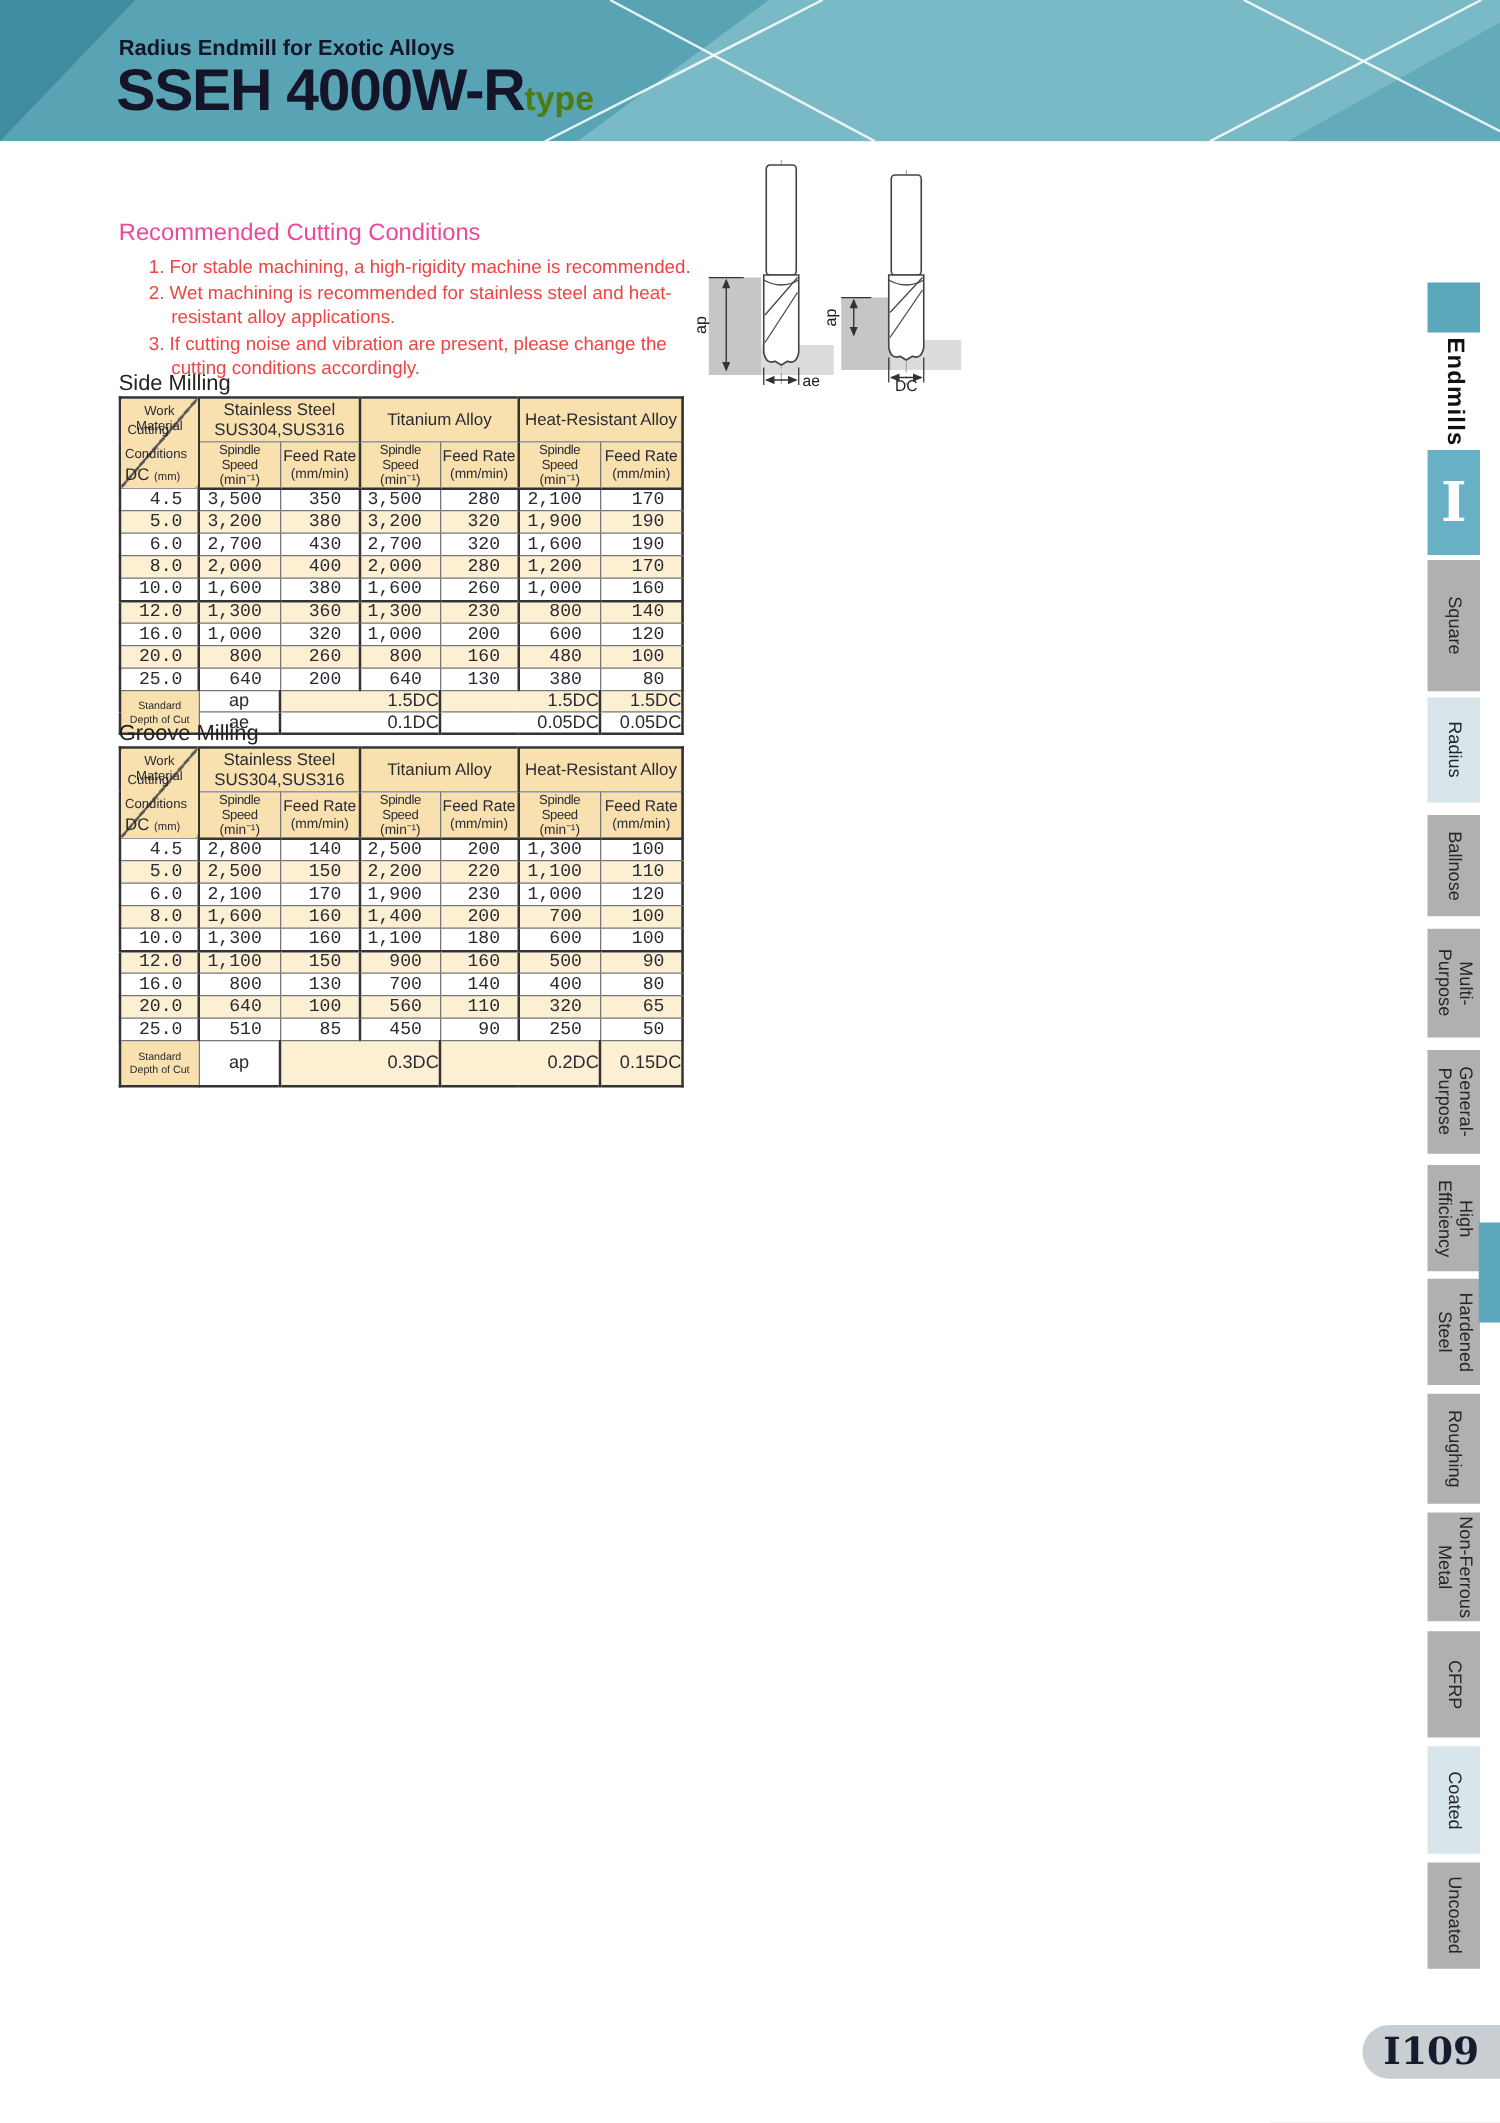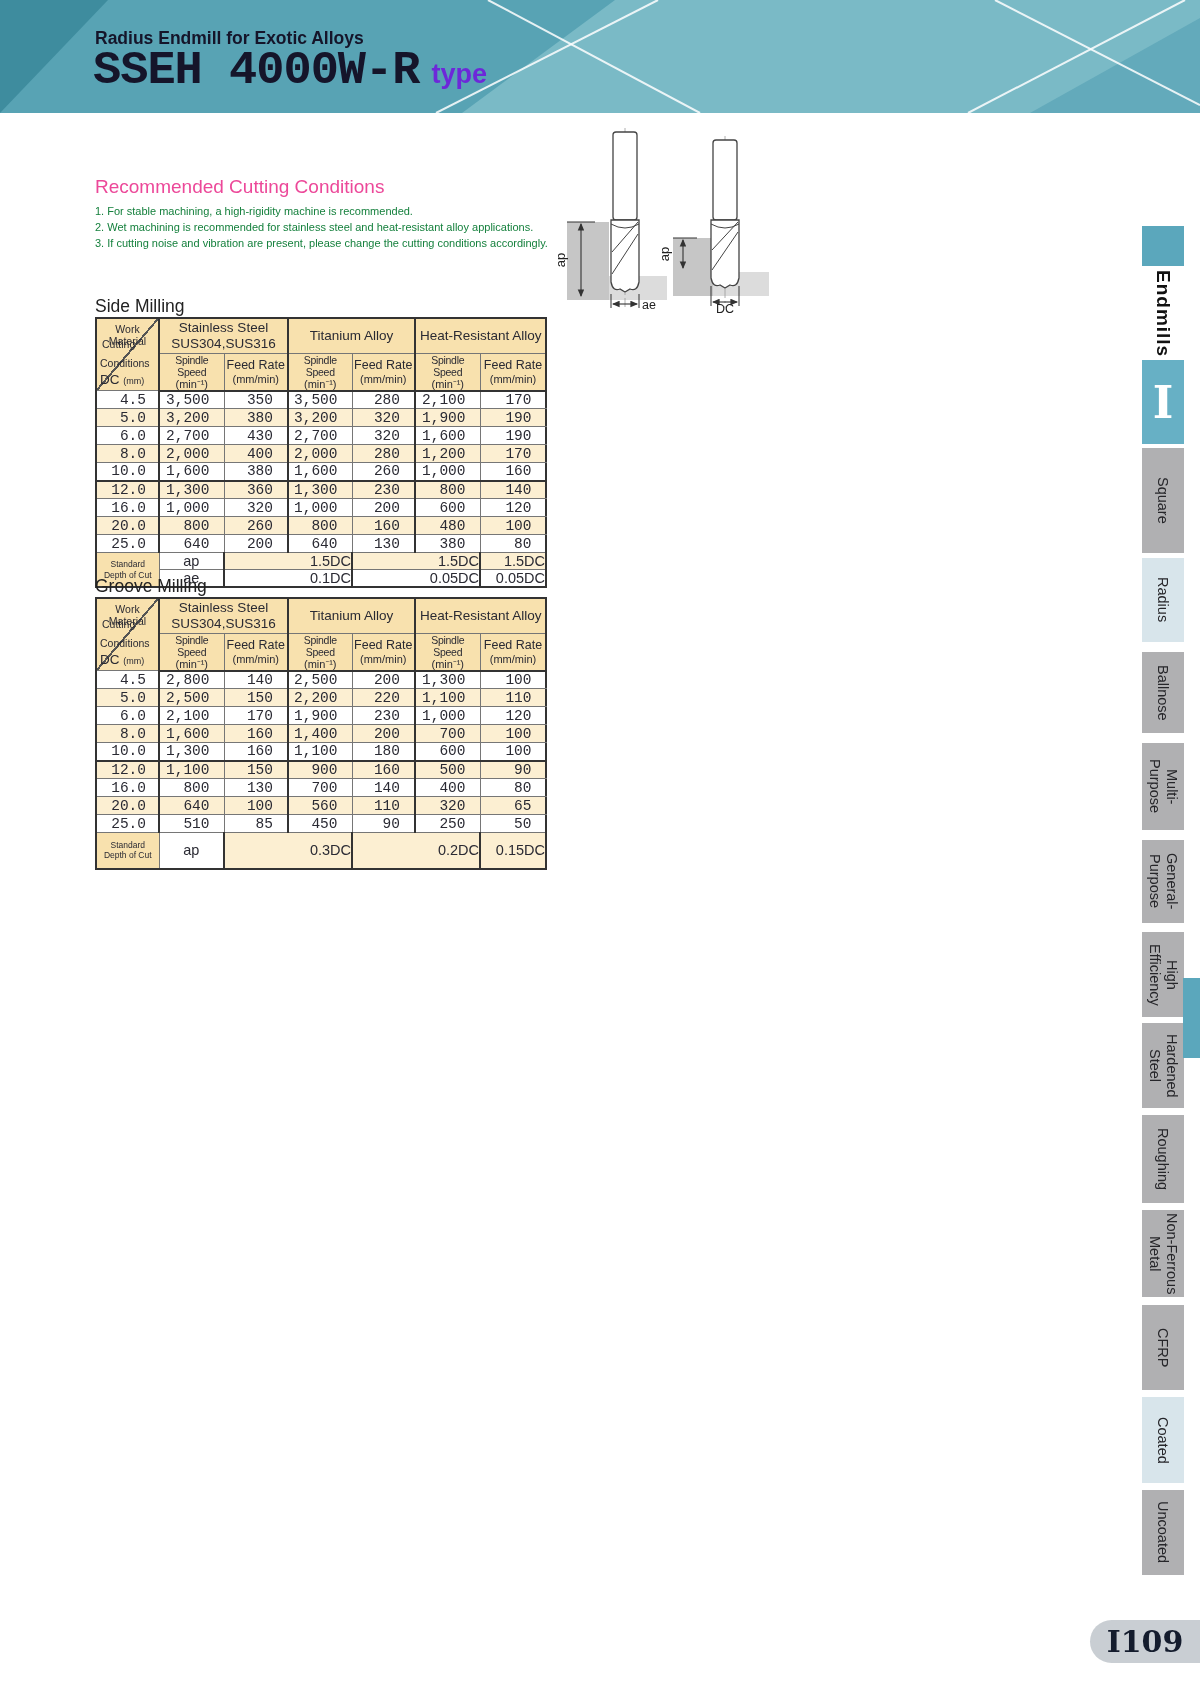--- a/index.html
+++ b/index.html
@@ -4,27 +4,27 @@
 <style>
   html,body{margin:0;padding:0;background:#e8e8e8;}
   .page{position:relative;width:1200px;height:1698px;background:#ffffff;overflow:hidden;
         font-family:"Liberation Sans",sans-serif;color:#1c1c2e;}
 
   
   .header{position:absolute;left:0;top:0;width:1200px;height:113px;}
   .header svg{position:absolute;left:0;top:0;}
   .header-eyebrow{position:absolute;left:95px;top:28px;font-size:17.5px;font-weight:bold;color:#15152a;}
   .header-titlerow{position:absolute;left:93px;top:44px;display:flex;align-items:baseline;}
-  .header-title{font-size:47px;font-weight:bold;letter-spacing:-1px;color:#15152a;font-family:Liberation Mono, monospace;}
-  .header-type{font-size:27px;font-weight:bold;margin-left:12px;color:#6d28d9;}
+  .header-title{font-size:47px;font-weight:bold;letter-spacing:-1px;color:#15152a;}
+  .header-type{font-size:27px;font-weight:bold;margin-left:0;color:#4d7c0f;}
 
   
   .notes{position:absolute;left:95px;top:176px;width:482px;}
   .notes-h{font-size:19px;color:#ec4899;margin-bottom:6px;}
-  .note-item{font-size:11px;line-height:1.28;color:#15803d;padding-left:18px;text-indent:-18px;margin-bottom:2px;}
+  .note-item{font-size:15px;line-height:1.28;color:#ef4444;padding-left:18px;text-indent:-18px;margin-bottom:2px;margin-left:24px;}
 
   
   .sec-title{position:absolute;left:95px;font-size:17.5px;color:#222;}
 
   
   .tblwrap{position:absolute;left:95px;}
   table.ctable{border-collapse:collapse;table-layout:fixed;width:450px;
                font-family:"Liberation Sans",sans-serif;color:#2a2a33;border:2px solid #333;}
   .ctable td{border:1px solid #767676;padding:0;vertical-align:middle;overflow:hidden;}
   tr.grow{height:35px;}

